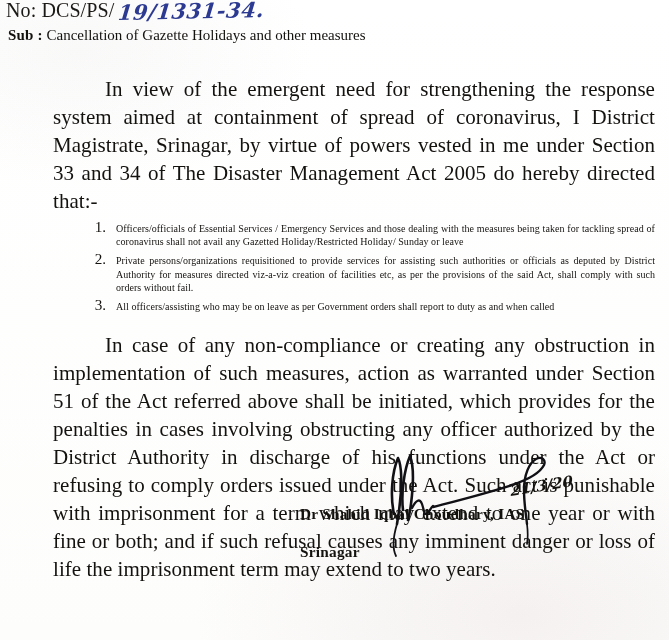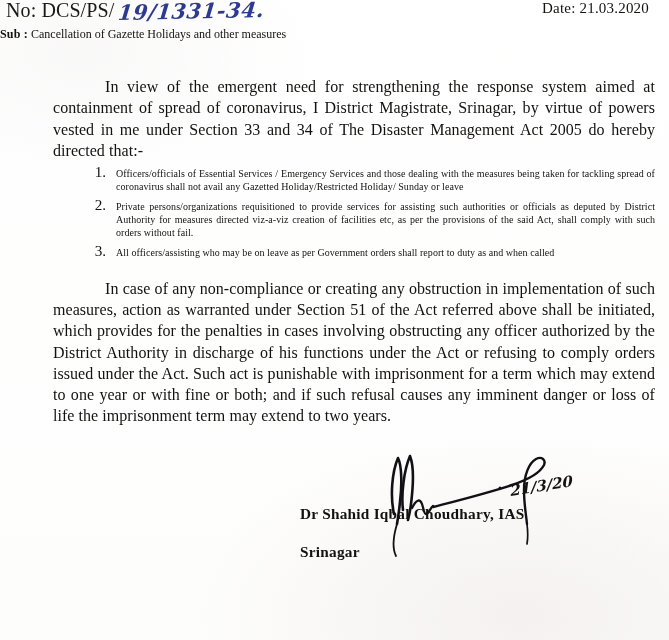--- a/index.html
+++ b/index.html
@@ -66,40 +66,40 @@
     right: 20px;
     top: 3px;
     font-size: 15px;
     letter-spacing: .2px;
     white-space: nowrap;
   }
 
   
   .subject {
     position: absolute;
-    left: 0;
+    left: 8px;
     top: 27px;
-    font-size: 12px;
+    font-size: 15px;
     white-space: nowrap;
   }
   .subject b {
     font-weight: 700;
     letter-spacing: .2px;
   }
 
   
   .body {
     position: absolute;
     left: 53px;
     top: 76px;
     width: 602px;
   }
   p.para {
     margin: 0;
-    font-size: 16px;
+    font-size: 21px;
     line-height: 1.33;
     text-align: justify;
     text-justify: inter-word;
     text-indent: 52px;
     letter-spacing: .05px;
   }
   p.para.last {
     margin-top: 19px;
   }
   ol.clauses {
@@ -163,21 +163,20 @@
 </head>
 <body>
 
 <div class="page">
 
   <div class="header">
     <div class="ref-line">
       <span class="ref-label">No: DCS/PS/</span>
       <span class="ref-hand">19/1331-34.</span>
     </div>
-    <div class="date-line">Date: 21.03.2020</div>
   </div>
 
   <div class="subject">
     <b>Sub :</b>
     <span>Cancellation of Gazette Holidays  and other measures</span>
   </div>
 
   <div class="body">
     <p class="para">In view of the emergent need for strengthening the response system aimed at containment of spread of coronavirus, I District Magistrate, Srinagar, by virtue of powers vested in me under Section 33 and 34  of The Disaster Management Act 2005 do hereby directed that:-</p>
 

